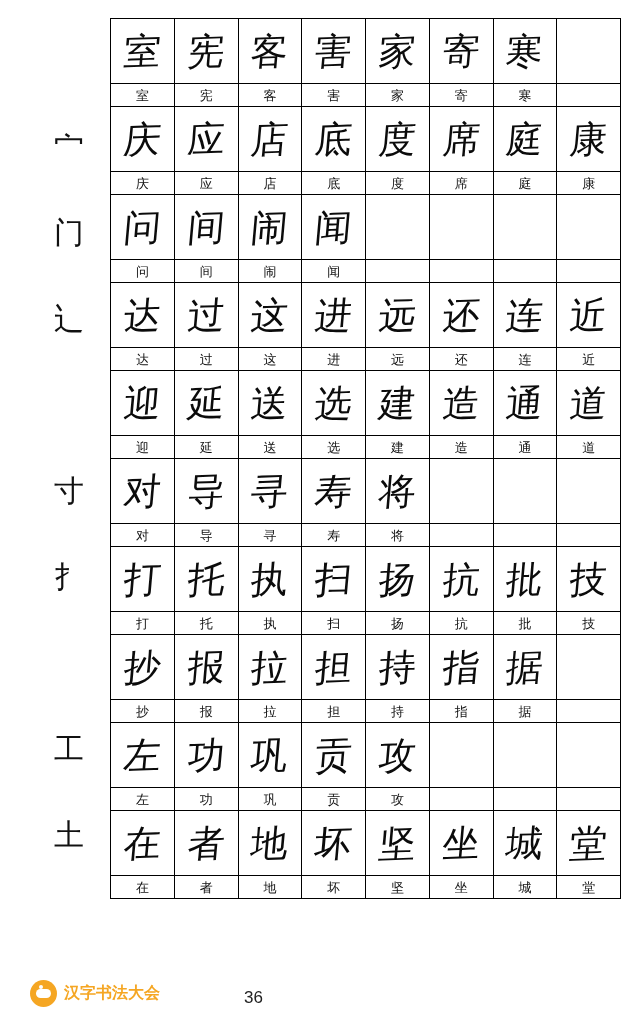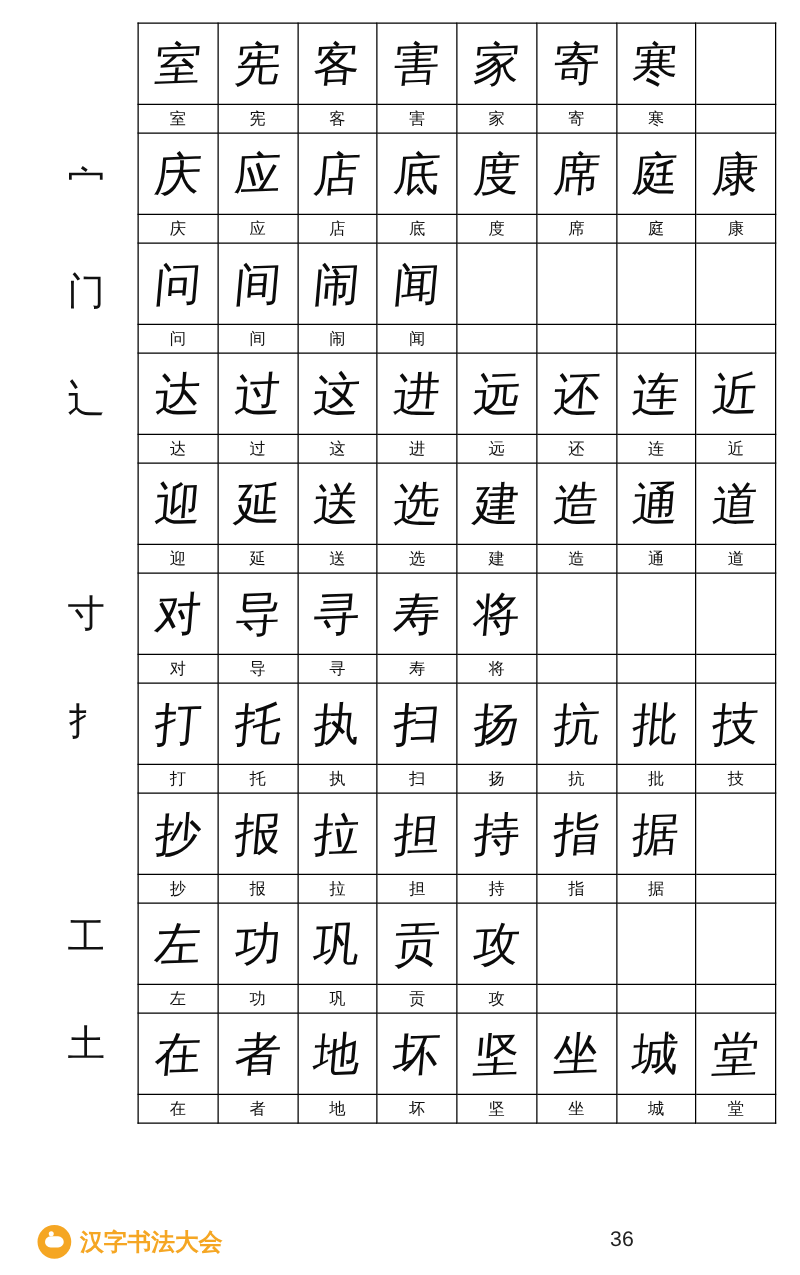--- a/index.html
+++ b/index.html
@@ -132,30 +132,30 @@
     position: absolute;
     left: 9px;
     top: 5px;
     width: 4px;
     height: 4px;
     border-radius: 50%;
     background: #ffffff;
   }
   .brand-text {
     font-family: Liberation Sans, sans-serif;
-    font-size: 19px;
+    font-size: 16px;
     font-weight: bold;
     color: #f5a623;
   }
   .page-number {
     position: absolute;
     left: 0;
-    top: 10px;
+    top: 16px;
     width: 507px;
-    text-align: right;
+    text-align: center;
     font-family: "Liberation Sans", sans-serif;
     font-size: 17px;
     color: #222;
   }
 </style>
 </head>
 <body>
 
 <div class="page">
 

